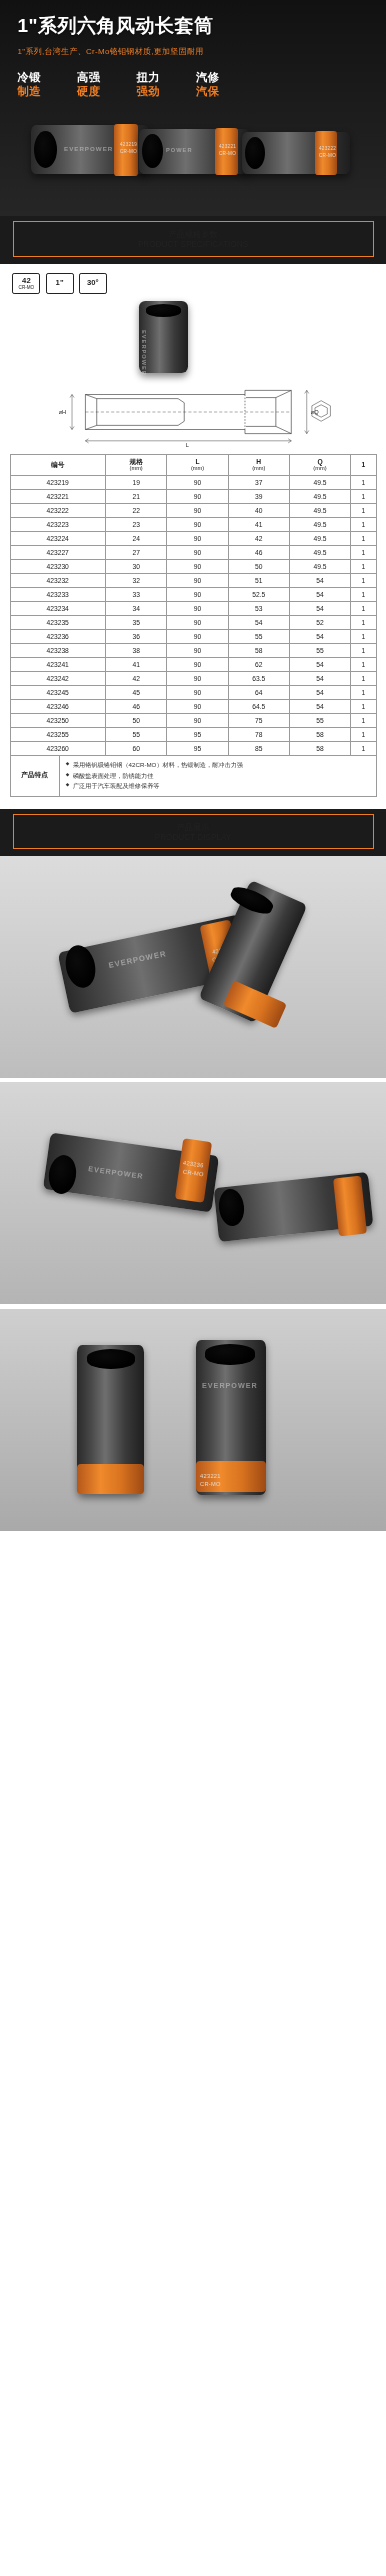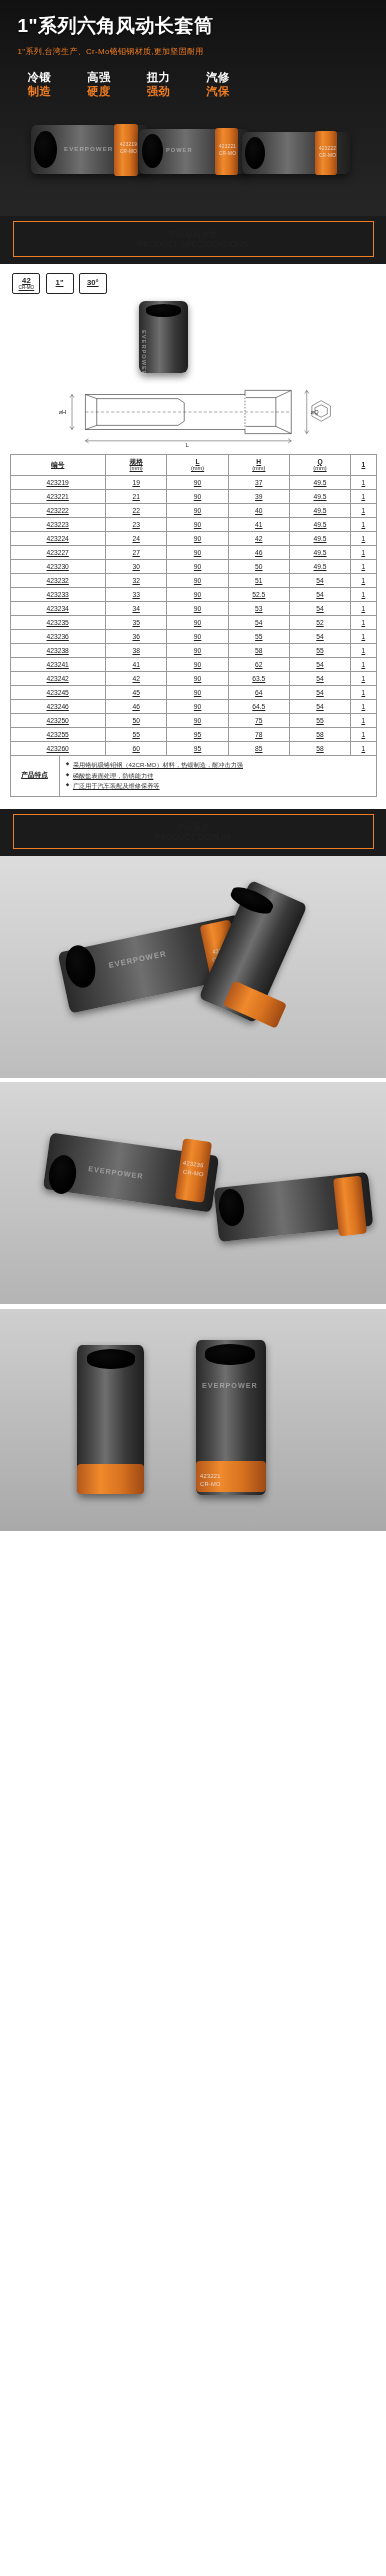--- a/index.html
+++ b/index.html
@@ -39,21 +39,20 @@
   }
   .feature-row {
     position: relative;
     z-index: 3;
     margin: 13.4px 0 0 17.5px;
     display: flex;
     gap: 15.5px;
   }
   .feature {
     width: 44px;
-    text-align: center;
     line-height: 1.25;
     text-decoration: underline;
   }
   .feature .f-top {
     font-size: 11.3px;
     font-weight: bold;
     color: #ffffff;
     letter-spacing: 0.5px;
   }
   .feature .f-bot {
@@ -79,21 +78,20 @@
     border: 1px solid #f07d22;
     padding: 7.2px 0 6.2px;
     text-align: center;
   }
 
   
   .spec {
     width: 386px;
     background: #ffffff;
     padding: 9.3px 0 0;
-    text-decoration: underline;
   }
   .badges {
     display: flex;
     gap: 5.2px;
     padding-left: 12.4px;
     align-items: center;
   }
   .badge {
     width: 28px; height: 20.6px;
     border: 1px solid #222;

